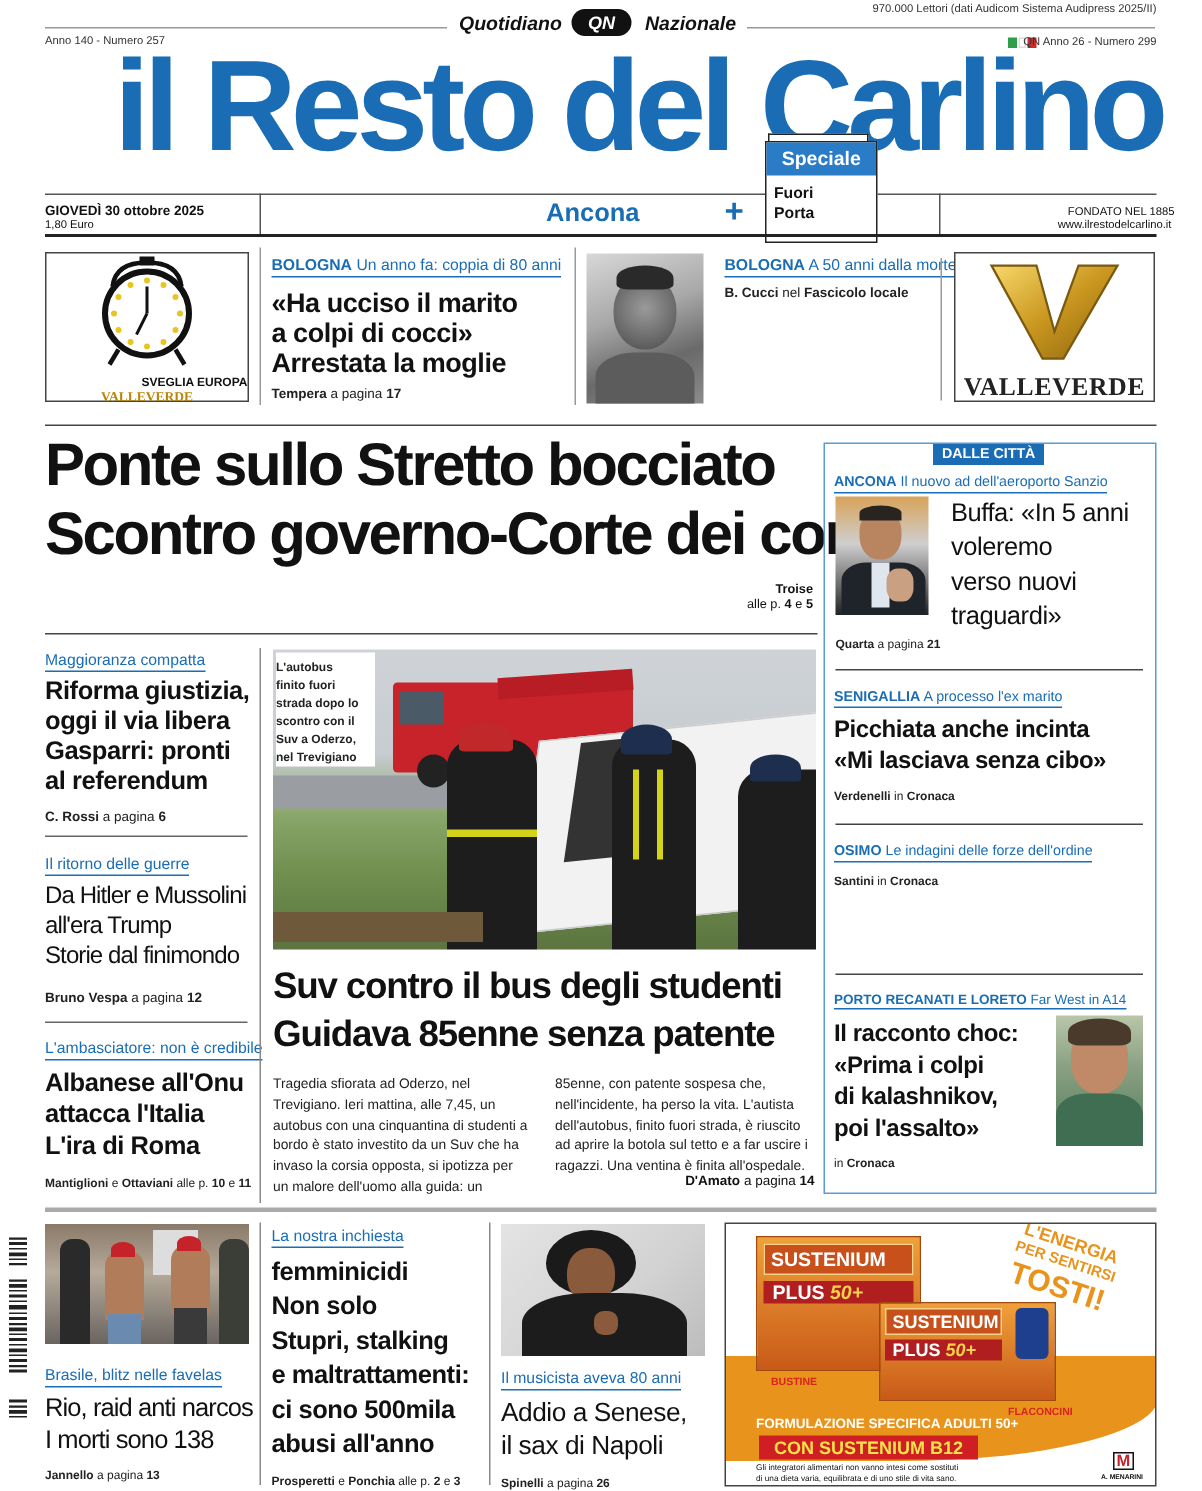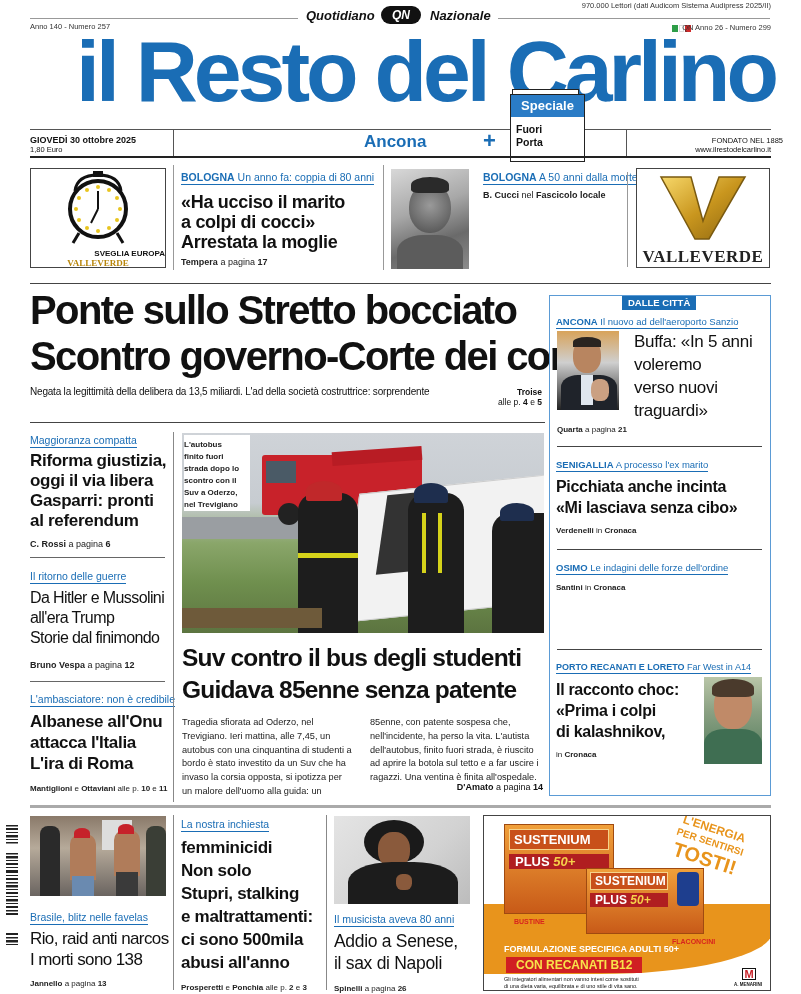--- a/index.html
+++ b/index.html
@@ -44,21 +44,21 @@
 <div class="rule" style="left:30px;top:129px;width:480px"></div>
 <div class="rule" style="left:585px;top:129px;width:186px"></div>
 <div class="rule" style="left:30px;top:156px;width:741px;height:2px;background:#222"></div>
 <div class="vrule" style="left:173px;top:129px;height:27px"></div>
 <div class="vrule" style="left:626px;top:129px;height:27px"></div>
 <div class="abs" style="left:30px;top:135px;font-size:9px;font-weight:700">GIOVEDÌ 30 ottobre 2025</div>
 <div class="abs" style="left:30px;top:145px;font-size:7.5px">1,80 Euro</div>
 <div class="abs" style="left:364px;top:132px;font-size:17px;font-weight:700;color:#1a6db5">Ancona</div>
 <div class="abs" style="left:483px;top:128px;font-size:22px;font-weight:700;color:#1a6db5">+</div>
 <div class="abs" style="right:18px;top:136px;font-size:7.5px;text-align:center">FONDATO NEL 1885</div>
-<div class="abs" style="right:30px;top:145px;font-size:7.5px;text-align:left">www.ilrestodelcarlino.it</div>
+<div class="abs" style="right:20px;top:145px;font-size:7.5px;text-align:left">www.ilrestodelcarlino.it</div>
 
 <div class="abs" style="left:30px;top:168px;width:136px;height:100px;border:1px solid #444;background:#fff">
   <svg width="134" height="76" viewBox="0 0 134 76">
     <path d="M44 22 Q46 6 67 6 Q88 6 90 22" fill="none" stroke="#111" stroke-width="3"></path>
     <rect x="62" y="2" width="10" height="6" fill="#111"></rect>
     <circle cx="67" cy="40" r="28" fill="#fff" stroke="#111" stroke-width="4"></circle>
     <g fill="#e8c520">
       <circle cx="67" cy="18" r="2"></circle>
         <circle cx="78" cy="21" r="2"></circle>
         <circle cx="86" cy="29" r="2"></circle>
@@ -117,21 +117,20 @@
   </svg>
   <div style="text-align:center;font-size:17px;font-weight:700;font-family:'Liberation Serif',serif;color:#222;letter-spacing:0.5px">VALLEVERDE</div>
 </div>
 
 <div class="rule" style="left:30px;top:283px;width:741px;background:#444"></div>
 
 <div class="abs" style="left:30px;top:287px">
   <div class="hl" style="font-size:40px;letter-spacing:-1.6px;line-height:46px;white-space:nowrap">Ponte sullo Stretto bocciato</div>
   <div class="hl" style="font-size:40px;letter-spacing:-1.6px;line-height:46px;white-space:nowrap">Scontro governo-Corte dei conti</div>
   <div style="font-size:10px;margin-top:6px;line-height:13px;letter-spacing:-0.2px">
-    <div>Negata la legittimità della delibera da 13,5 miliardi. L'ad della società costruttrice: sorprendente</div>
   </div>
 </div>
 <div class="abs" style="left:490px;top:387px;text-align:right;font-size:8.5px;width:52px">
   <div><b>Troise</b></div>
   <div><span>alle p.</span> <b>4</b> <span>e</span> <b>5</b></div>
 </div>
 
 <div class="rule" style="left:30px;top:422px;width:515px;background:#444"></div>
 
 <div class="abs" style="left:30px;top:430px;width:140px">
@@ -242,20 +241,21 @@
   <div class="byline" style="margin-top:8px;font-size:8px"><b>Santini</b> <span>in</span> <b>Cronaca</b></div>
 </div>
 <div class="rule" style="left:557px;top:649px;width:205px;background:#444"></div>
 
 <div class="abs" style="left:556px;top:656px;width:212px">
   <div class="kicker" style="font-size:9px"><b>PORTO RECANATI E LORETO</b> <span>Far West in A14</span></div>
   <div class="hl" style="font-size:16px;margin-top:5px;line-height:21px;white-space:nowrap">
     <div>Il racconto choc:</div>
     <div>«Prima i colpi</div>
     <div>di kalashnikov,</div>
+    <div>poi l'assalto»</div>
   </div>
   <div class="byline" style="margin-top:8px;font-size:8px"><span>in</span> <b>Cronaca</b></div>
 </div>
 <div class="photo" style="left:704px;top:677px;width:58px;height:87px;background:linear-gradient(180deg,#b9c6a8 0%,#8aa082 40%,#4e7a5a 100%)">
   <div style="position:absolute;left:10px;top:6px;width:38px;height:46px;border-radius:45%;background:#c08a68"></div>
   <div style="position:absolute;left:8px;top:2px;width:42px;height:18px;border-radius:50% 50% 20% 20%;background:#4a3a2c"></div>
   <div style="position:absolute;left:0;top:52px;width:58px;height:40px;border-radius:35% 35% 0 0;background:#3f6e52"></div>
 </div>
 
 <div class="rule" style="left:30px;top:805px;width:741px;height:3px;background:#aaa"></div>
@@ -359,20 +359,20 @@
     <div style="position:absolute;right:4px;top:3px;width:22px;height:34px;background:#1e3e8e;border-radius:4px"></div>
   </div>
   <div style="position:absolute;left:190px;top:6px;transform:rotate(18deg);color:#e8941c;font-weight:700;text-align:center;line-height:13px">
     <div style="font-size:12px">L'ENERGIA</div>
     <div style="font-size:10px">PER SENTIRSI</div>
     <div style="font-size:20px;line-height:22px">TOSTI!</div>
   </div>
   <div style="position:absolute;left:30px;top:102px;font-size:7px;font-weight:700;color:#d8231e">BUSTINE</div>
   <div style="position:absolute;left:188px;top:122px;font-size:7px;font-weight:700;color:#d8231e">FLACONCINI</div>
   <div style="position:absolute;left:20px;top:128px;font-size:9px;font-weight:700;color:#fff;white-space:nowrap">FORMULAZIONE SPECIFICA ADULTI 50+</div>
-  <div style="position:absolute;left:22px;top:141px;background:#d01f22;color:#f8e24a;font-size:12px;font-weight:700;padding:1px 10px">CON RECANATI B12</div>
+  <div style="position:absolute;left:22px;top:141px;background:#d01f22;color:#f8e24a;font-size:12px;font-weight:700;padding:1px 10px">CON SUSTENIUM B12</div>
   <div style="position:absolute;left:20px;top:160px;font-size:5.5px;line-height:6.5px;color:#111">
     <div>Gli integratori alimentari non vanno intesi come sostituti</div>
     <div>di una dieta varia, equilibrata e di uno stile di vita sano.</div>
   </div>
   <div style="position:absolute;right:14px;top:152px;width:14px;height:12px;border:1px solid #111;font-size:11px;font-weight:700;line-height:11px;text-align:center;color:#c8222a">M</div>
   <div style="position:absolute;right:8px;top:166px;font-size:4.5px;font-weight:700">A. MENARINI</div>
 </div>
 
 </body></html>

